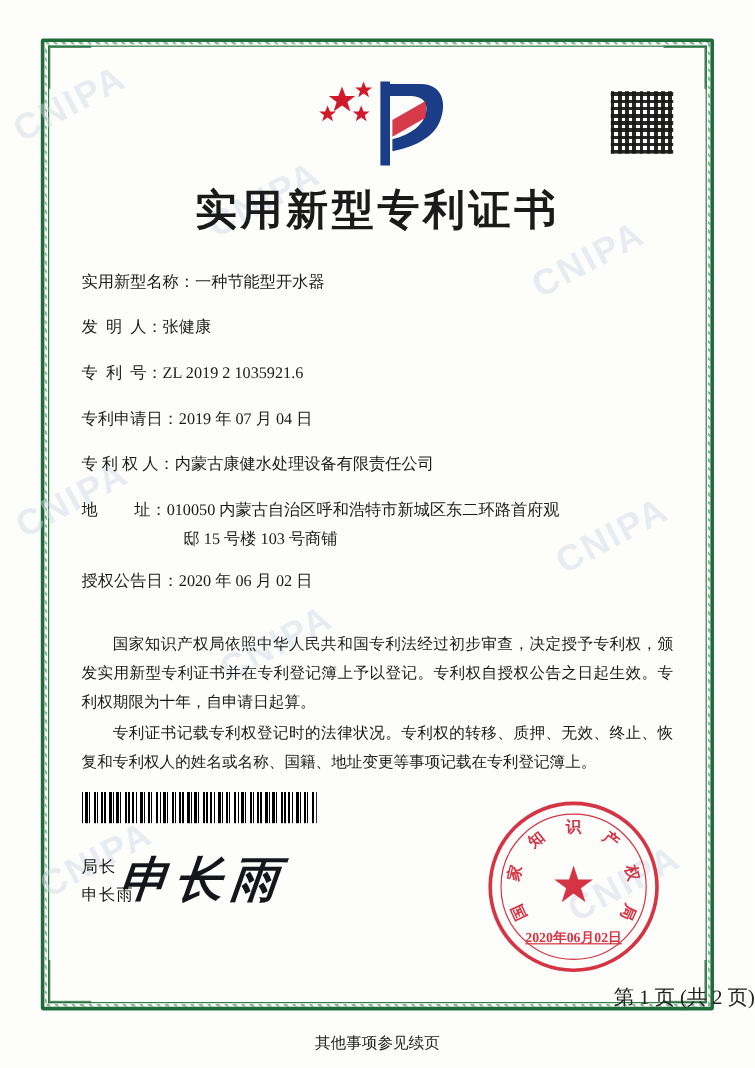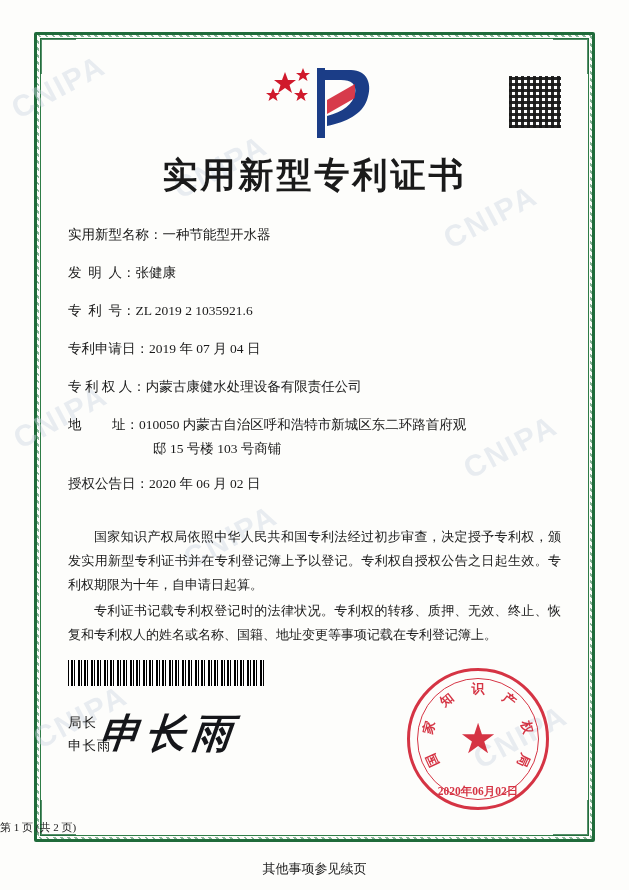--- a/index.html
+++ b/index.html
@@ -248,34 +248,35 @@
   }
   .seal-text span {
     position: absolute;
     left: 50%;
     top: 50%;
     transform-origin: 0 0;
   }
   .seal-date {
     position: absolute;
     left: 50%;
-    bottom: 8px;
+    bottom: 18px;
     transform: translateX(-50%);
     color: #d0192b;
     font-size: 11.5px;
     white-space: nowrap;
     font-weight: bold;
+    text-decoration: underline;
   }
 
   .page-num {
     position: absolute;
     left: 0; right: 0;
     top: 820px;
-    text-align: left;
-    font-size: 11px;
+    text-align: right;
+    font-size: 17px;
     color: #222;
   }
   .footer-note {
     position: absolute;
     left: 0; right: 0;
     top: 860px;
     text-align: center;
     font-size: 13px;
     color: #222;
   }

